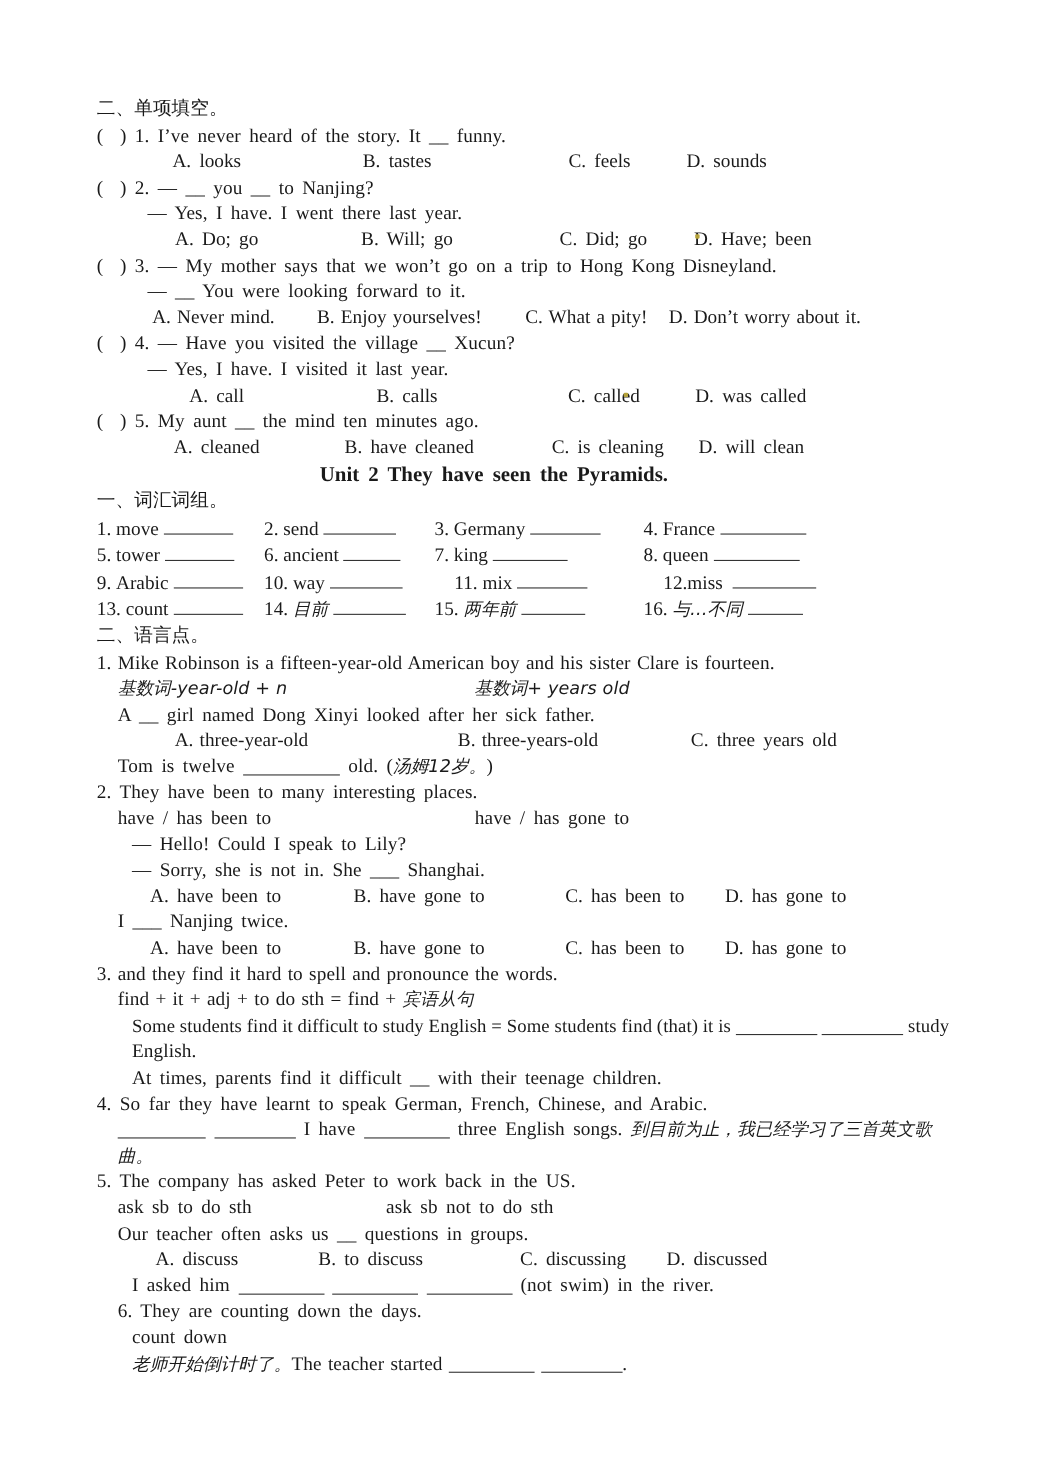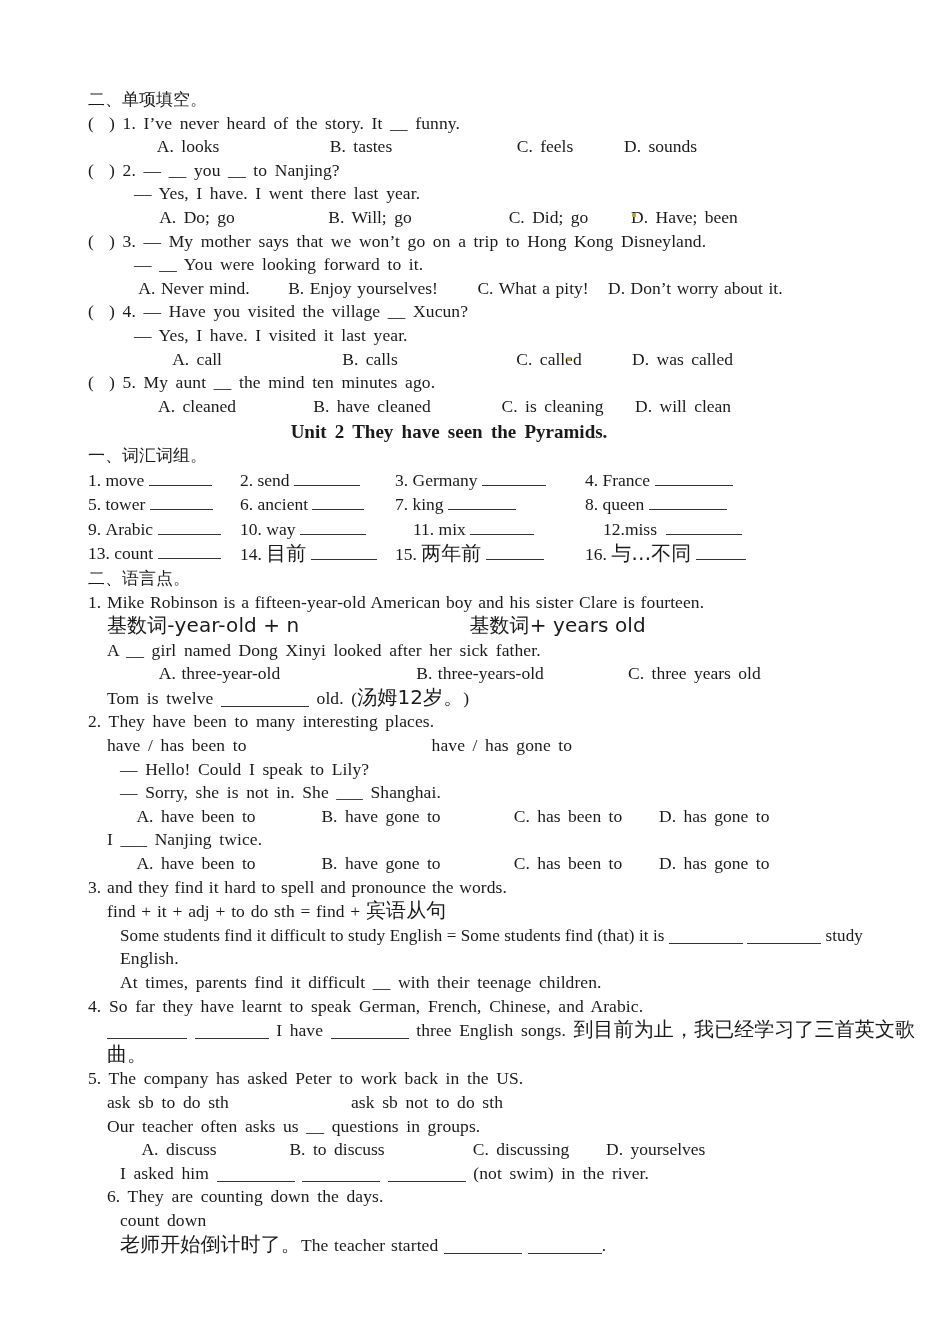--- a/index.html
+++ b/index.html
@@ -31,21 +31,22 @@
   }
   
   .cn-head {
     font-size: 17px;
     line-height: 23.6px;
     font-family: "DejaVu Sans", "Liberation Sans", sans-serif;
     white-space: pre;
   }
   .cn-inline {
     font-family: "DejaVu Sans", "Liberation Sans", sans-serif;
-    font-size: 20px;
+    font-size: 16px;
+    font-style: italic;
   }
   
   .ind0 { padding-left: 0; }
   .ind1 { padding-left: 19px; }
   .ind2 { padding-left: 32px; }
   .ind3 { padding-left: 46px; }
 
   
   .sp { word-spacing: 3.1px; }
   .sp2 { word-spacing: 1.2px; }
@@ -219,21 +220,21 @@
   <div class="line sp ind1"><span class="blank" style="width:80px"></span> <span class="blank" style="width:74px"></span> I have <span class="blank" style="width:78px"></span> three English songs. <span class="cn-inline">到目前为止，我已经学习了三首英文歌</span></div>
   <div class="line ind1"><span class="cn-inline">曲。</span></div>
 
   <div class="line sp ind0"><span>5.</span> <span>The company has asked Peter to work back in the US.</span></div>
   <div class="line sp ind1"><span>ask sb to do sth</span><span style="display:inline-block;width:122px"></span><span>ask sb not to do sth</span></div>
   <div class="line sp ind1">Our teacher often asks us __ questions in groups.</div>
   <div class="opts ind2">
     <span class="sp" style="width:118px">A. discuss</span>
     <span class="sp" style="width:198px">B. to discuss</span>
     <span class="sp" style="width:170px">C. discussing</span>
-    <span class="sp">D. yourselves</span>
+    <span class="sp">D. discussed</span>
   </div>
   <div class="line sp ind2">I asked him <span class="blank" style="width:78px"></span> <span class="blank" style="width:78px"></span> <span class="blank" style="width:78px"></span> (not swim) in the river.</div>
 
   <div class="line sp ind1"><span>6.</span> <span>They are counting down the days.</span></div>
   <div class="line sp ind2">count down</div>
   <div class="line sp2 ind2"><span class="cn-inline">老师开始倒计时了。</span>The teacher started <span class="blank" style="width:78px"></span> <span class="blank" style="width:74px"></span>.</div>
 
   <span class="speck" style="left:632px; top:213px;"></span>
   <span class="speck" style="left:567px; top:357px;"></span>
 </div>

